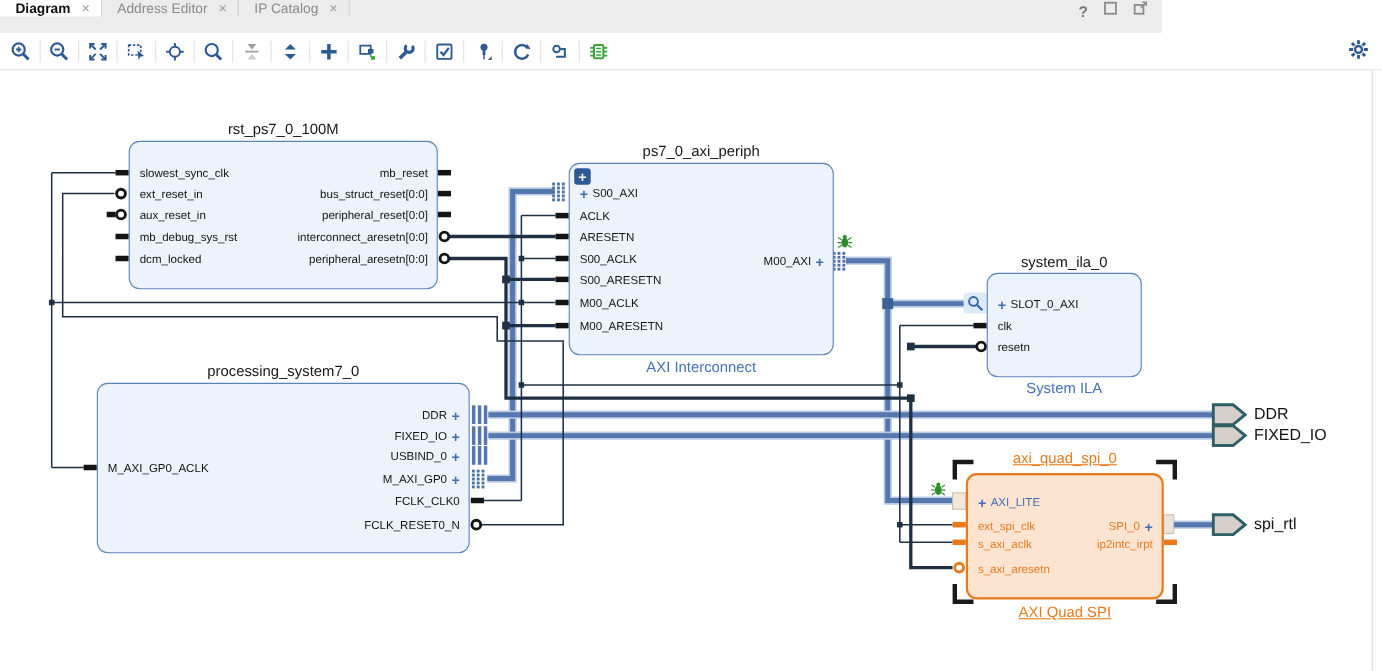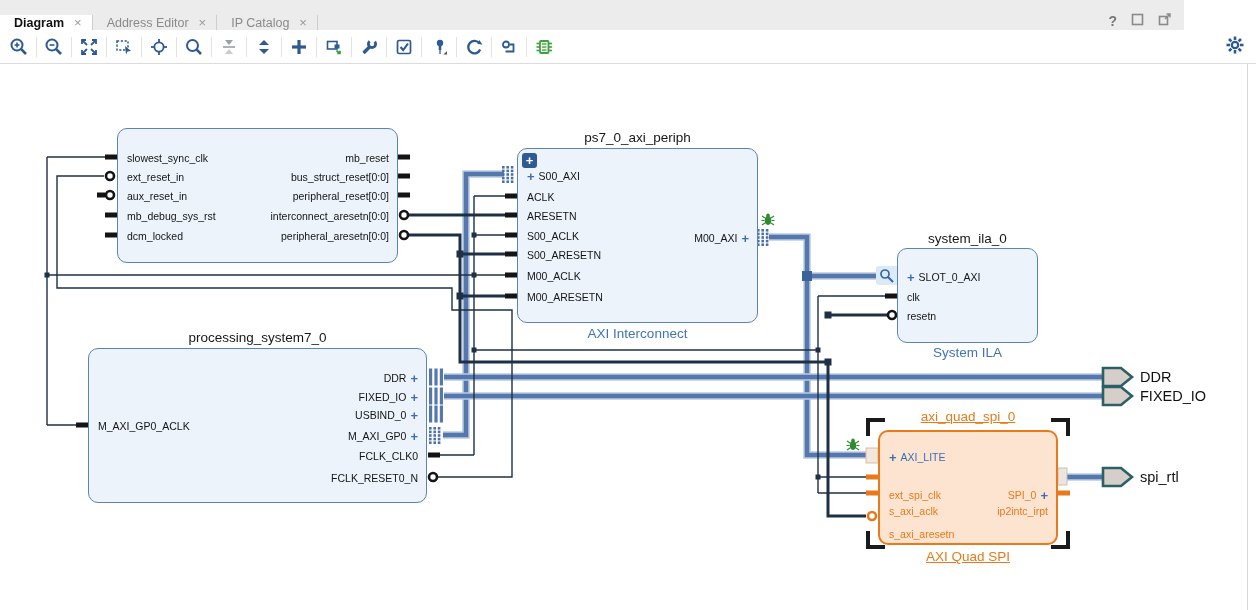--- a/index.html
+++ b/index.html
@@ -1,20 +1,20 @@
 <!DOCTYPE html>
 <html><head>
 <meta charset="utf-8">
 <style>
   html,body{margin:0;padding:0;}
   body{width:1256px;height:610px;position:relative;overflow:hidden;
        font-family:"Liberation Sans",sans-serif;background:#fff;}
   
-  .tabbar{position:absolute;left:0;top:0;width:1184px;height:30px;background:#ececec;
-          border-bottom:1px solid #d6d6d6;display:flex;align-items:flex-end;}
+  .tabbar{position:absolute;left:0;top:0;width:1056px;height:30px;background:#ececec;
+          border-bottom:1px solid #d6d6d6;display:flex;align-items:flex-start;}
   .tab{display:flex;align-items:center;gap:10px;padding:0 10px 0 14px;font-size:12.5px;
        color:#8a8a8a;border-right:1px solid #cfcfcf;cursor:default;}
   .tab.active{background:#fff;color:#111;font-weight:bold;}
   .tab .x{color:#9a9a9a;font-size:13px;font-weight:normal;}
   .winctl{margin-left:auto;display:flex;align-items:center;gap:14px;padding-right:12px;color:#777;}
   .winctl .q{font-size:14px;font-weight:bold;}
   .toolbar{position:absolute;left:0;top:30px;width:1256px;height:34px;background:#fff;
            border-bottom:1px solid #dcdcdc;display:flex;align-items:center;padding-left:6px;box-sizing:border-box;}
   .tbtn{width:26px;height:26px;display:flex;align-items:center;justify-content:center;border-radius:3px;}
   .tsep{width:1px;height:20px;background:#e2e2e2;margin:0 4px;}
@@ -25,21 +25,21 @@
   svg.wires{position:absolute;left:0;top:0;}
   .block{position:absolute;background:#ecf3fb;border:1.4px solid #5b83b5;border-radius:10px;box-sizing:border-box;}
   .block.sel{background:#fce4d1;border:2px solid #e87a1c;}
   .btitle{position:absolute;font-size:13.5px;color:#161616;text-align:center;height:16px;line-height:16px;}
   .bsub{position:absolute;font-size:13.5px;color:#4273b8;text-align:center;height:16px;line-height:16px;}
   .btitle.or,.bsub.or{color:#e87a1c;text-decoration:underline;}
   .port{position:absolute;font-size:10.5px;color:#141414;height:16px;line-height:16px;white-space:nowrap;
         display:flex;align-items:center;gap:4px;}
   .port.l{left:9px;} .port.r{right:8px;justify-content:flex-end;}
   .plus{color:#3e6db5;font-weight:bold;font-size:13px;line-height:13px;}
-  .port.or{color:#e87a1c;margin-top:16px;} .port.bl{color:#3e6db5;}
+  .port.or{color:#e87a1c;} .port.bl{color:#3e6db5;}
   .extlabel{position:absolute;font-size:14.5px;color:#111;height:18px;line-height:18px;}
   .zlogo{position:absolute;left:92px;top:52px;font-size:36px;font-weight:bold;color:#8f959c;letter-spacing:1px;}
   .plusbadge{position:absolute;left:4px;top:4px;width:15px;height:15px;background:#2d5a94;border-radius:3px;
              color:#fff;font-size:13px;font-weight:bold;text-align:center;line-height:15px;}
 </style>
 </head>
 <body>
 
 <div class="tabbar">
   <div class="tab active">
@@ -445,20 +445,21 @@
 
     <g fill="#d6cec8" stroke="#2c5f66" stroke-width="2.6">
       <polygon points="1103,304 1121,304 1132,313 1121,322 1103,322"></polygon>
       <polygon points="1103,323 1121,323 1132,332 1121,341 1103,341"></polygon>
       <polygon points="1103,404 1121,404 1132,413 1121,422 1103,422"></polygon>
     </g>
   </svg>
 
   <div class="edge"></div>
 
+  <div class="btitle" style="left:117px;top:46px;width:281px">rst_ps7_0_100M</div>
   <div class="block" style="left:117px;top:64px;width:281px;height:135px">
     <div class="port l" style="top:21px">
         <span>slowest_sync_clk</span>
       </div>
     <div class="port l" style="top:40px">
         <span>ext_reset_in</span>
       </div>
     <div class="port l" style="top:59px">
         <span>aux_reset_in</span>
       </div>

